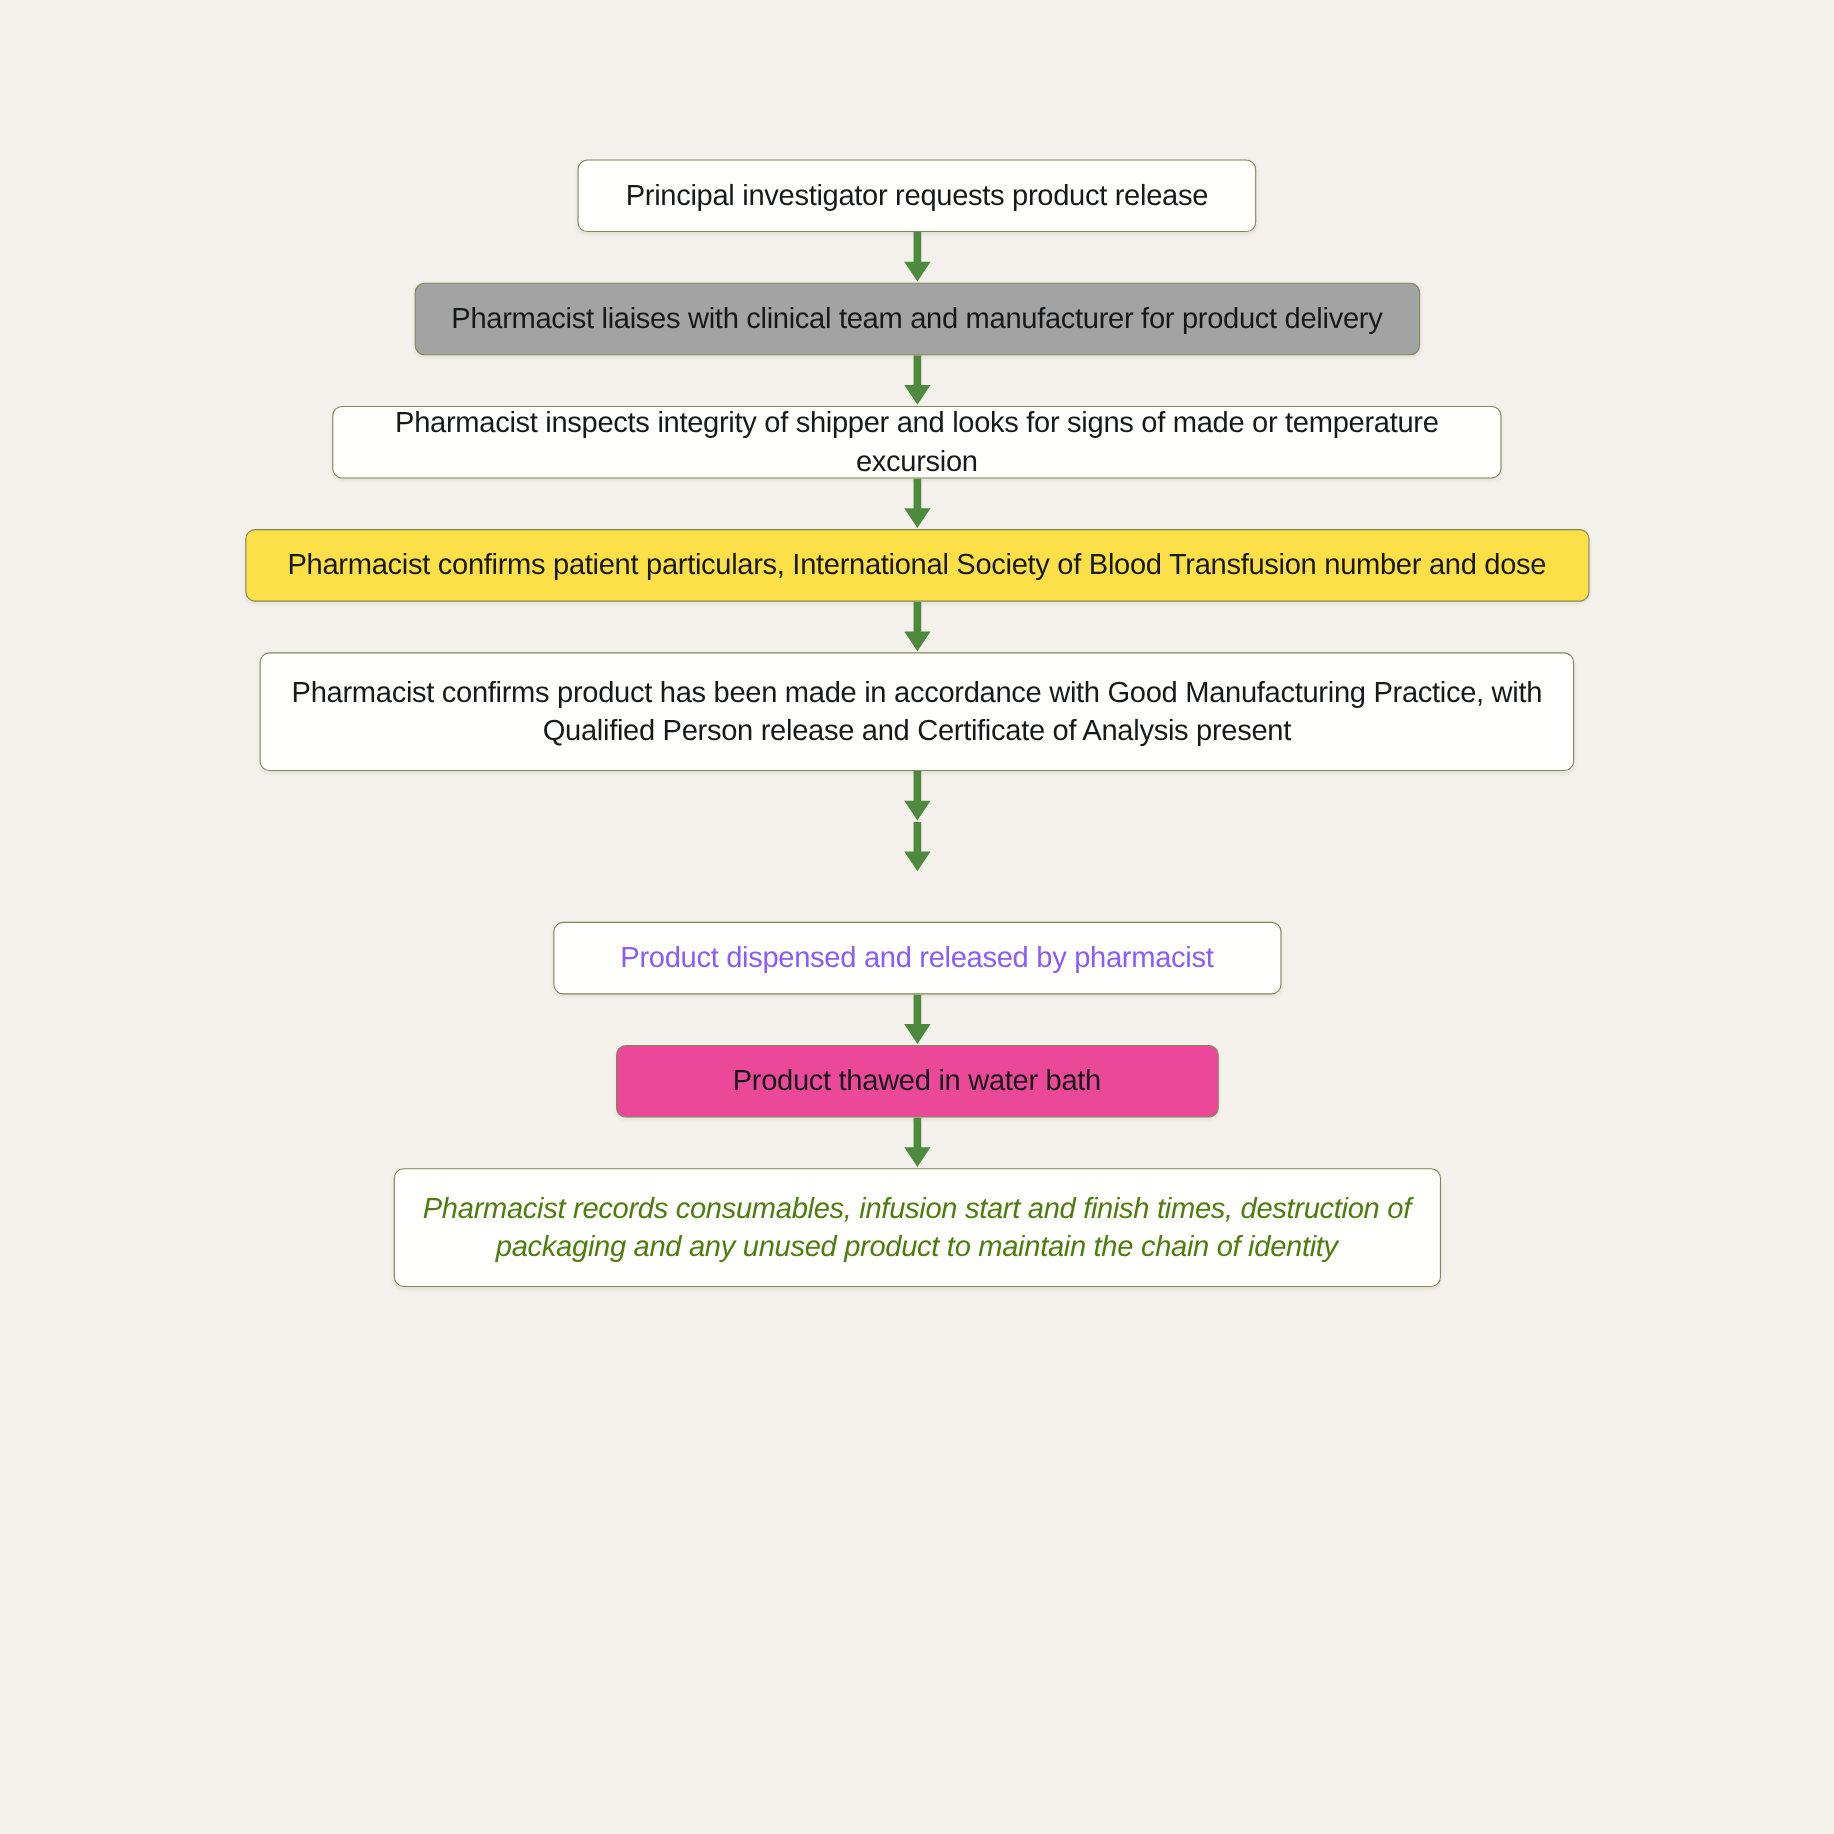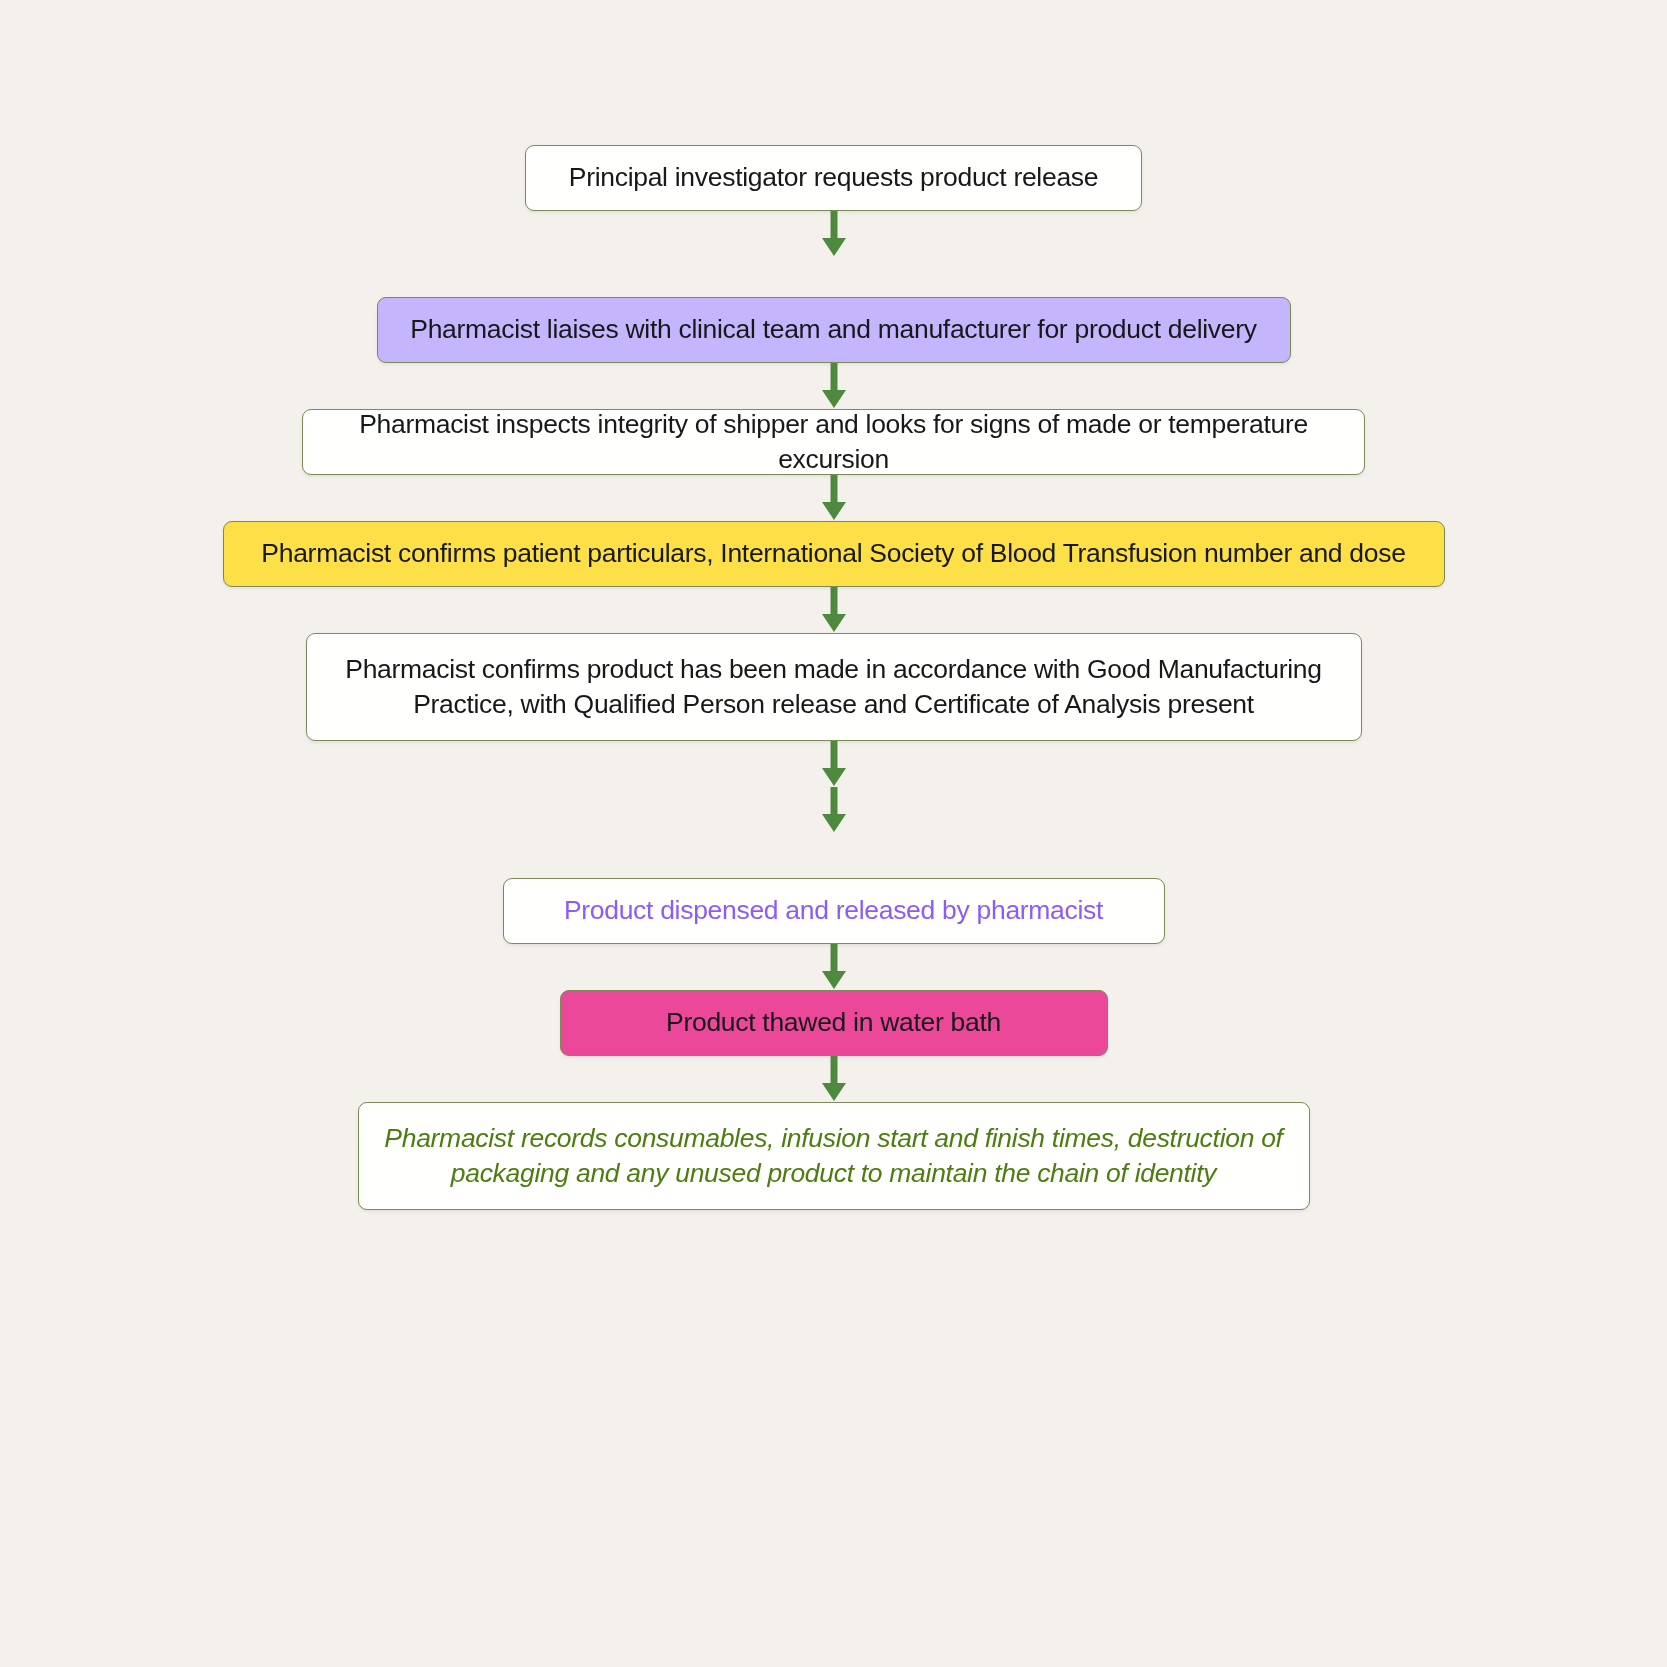--- a/index.html
+++ b/index.html
@@ -77,21 +77,21 @@
 
       <div class="node one-line" style="width: 617px; background: rgb(255, 255, 253); border-color: rgb(124, 138, 88); color: rgb(22, 24, 26);">
         <span class="node-text">Principal investigator requests product release</span>
       </div>
       <div class="arrow-wrap">
         <svg width="28" height="46" viewBox="0 0 28 46">
           <path d="M10.5 0 H17.5 V27 H26 L14 45 L2 27 H10.5 Z" fill="#4e8a3e"></path>
         </svg>
       </div>
 
-      <div class="node one-line" style="width: 914px; background: #c4b5fd; border-color: rgb(124, 138, 88); color: rgb(22, 24, 26); margin-top: 40px;">
+      <div class="node one-line" style="width: 914px; background: #a3a3a3; border-color: rgb(124, 138, 88); color: rgb(22, 24, 26);">
         <span class="node-text">Pharmacist liaises with clinical team and manufacturer for product delivery</span>
       </div>
       <div class="arrow-wrap">
         <svg width="28" height="46" viewBox="0 0 28 46">
           <path d="M10.5 0 H17.5 V27 H26 L14 45 L2 27 H10.5 Z" fill="#4e8a3e"></path>
         </svg>
       </div>
 
       <div class="node one-line" style="width: 1063px; background: rgb(255, 255, 253); border-color: rgb(124, 138, 88); color: rgb(22, 24, 26);">
         <span class="node-text">Pharmacist inspects integrity of shipper and looks for signs of made or temperature excursion</span>
@@ -104,21 +104,21 @@
 
       <div class="node one-line" style="width: 1222px; background: #fde047; border-color: rgb(124, 138, 88); color: rgb(22, 24, 26);">
         <span class="node-text">Pharmacist confirms patient particulars, International Society of Blood Transfusion number and dose</span>
       </div>
       <div class="arrow-wrap">
         <svg width="28" height="46" viewBox="0 0 28 46">
           <path d="M10.5 0 H17.5 V27 H26 L14 45 L2 27 H10.5 Z" fill="#4e8a3e"></path>
         </svg>
       </div>
 
-      <div class="node two-line" style="width: 1056px; background: rgb(255, 255, 253); border-color: rgb(124, 138, 88); color: rgb(22, 24, 26);">
+      <div class="node two-line" style="width: 1195px; background: rgb(255, 255, 253); border-color: rgb(124, 138, 88); color: rgb(22, 24, 26);">
         <span class="node-text">Pharmacist confirms product has been made in accordance with Good Manufacturing Practice, with Qualified Person release and Certificate of Analysis present</span>
       </div>
       <div class="arrow-wrap">
         <svg width="28" height="46" viewBox="0 0 28 46">
           <path d="M10.5 0 H17.5 V27 H26 L14 45 L2 27 H10.5 Z" fill="#4e8a3e"></path>
         </svg>
       </div>
 
       <div class="arrow-wrap">
         <svg width="28" height="46" viewBox="0 0 28 46">

